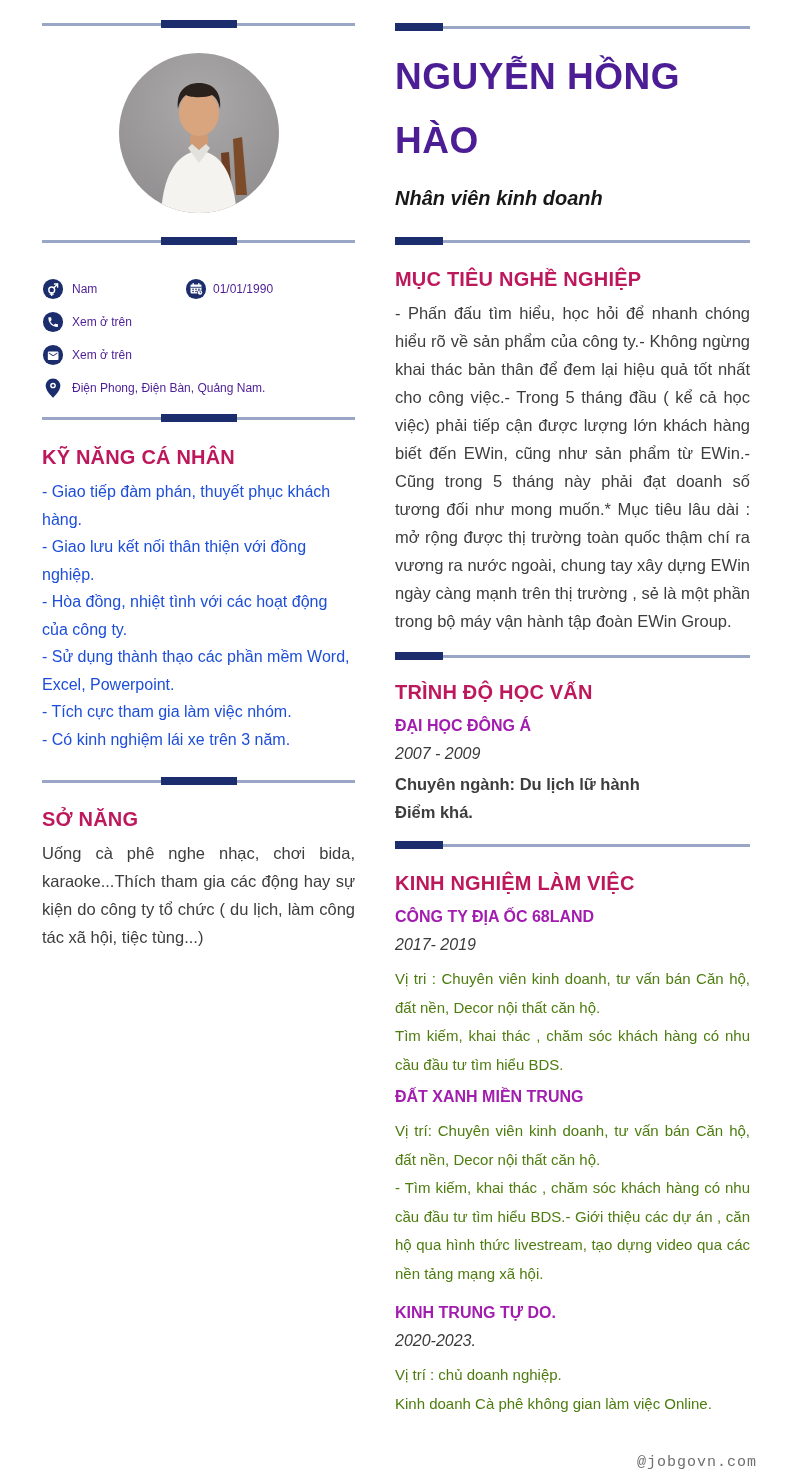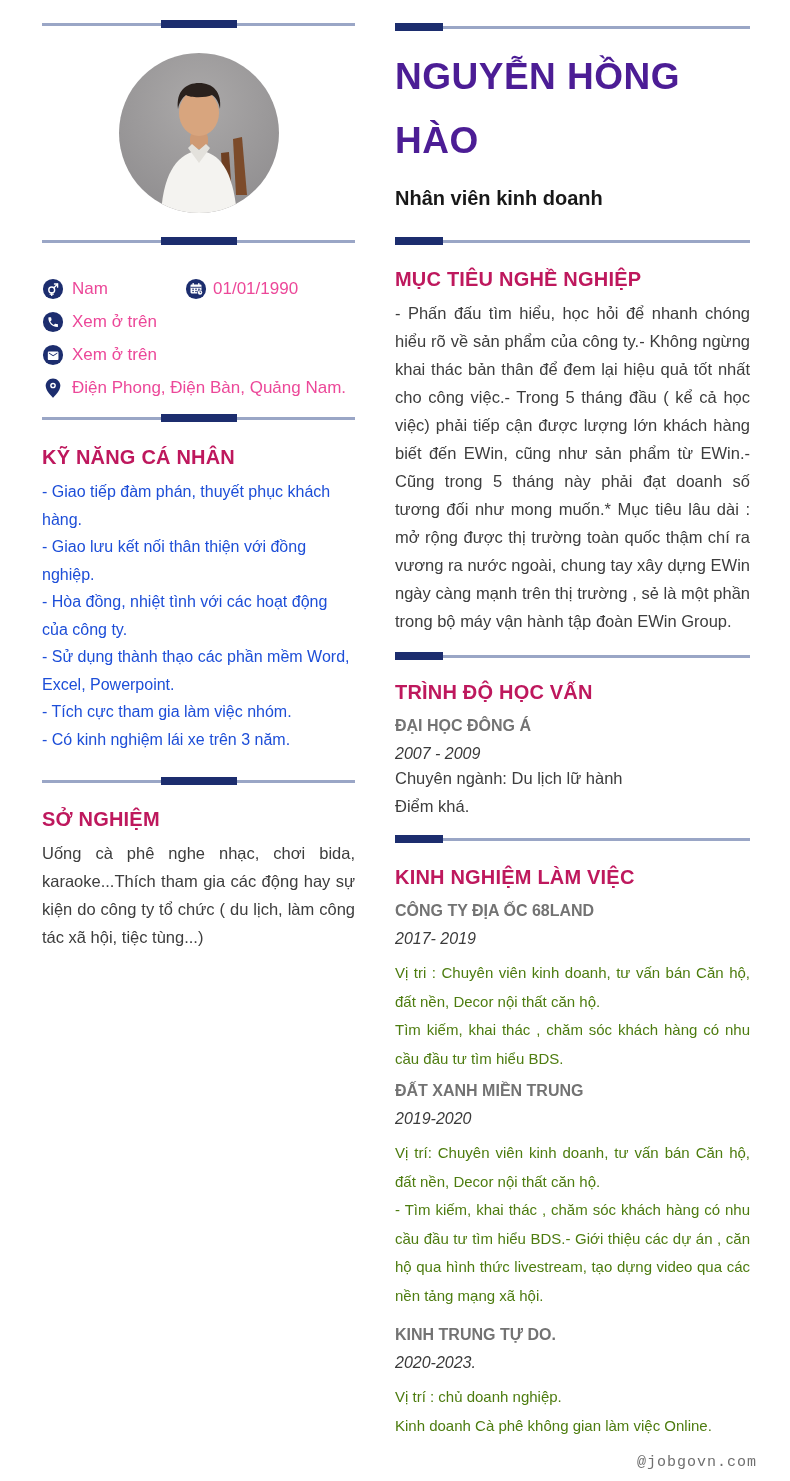--- a/index.html
+++ b/index.html
@@ -19,38 +19,38 @@
 
   
   .photo-wrap{width:160px;height:160px;border-radius:50%;overflow:hidden;margin:25px auto 0;}
   .photo-wrap svg{display:block;}
 
   
   .contact{margin-top:33px;}
   .c-row{position:relative;display:flex;align-items:center;min-height:22px;margin-bottom:11px;}
   .cicon{width:22px;height:22px;flex:0 0 22px;display:inline-flex;}
   .cicon svg{width:22px;height:22px;display:block;}
-  .c-text{margin-left:8px;font-size:17px;color:#ec4899;white-space:nowrap;}
+  .c-text{margin-left:8px;font-size:12px;color:#4c1d95;white-space:nowrap;}
   .abs2i{position:absolute;left:143px;top:0;}
   .abs2t{position:absolute;left:171px;top:50%;transform:translateY(-50%);margin-left:0;}
 
   
   .h2{font-size:20px;font-weight:700;color:#be185d;letter-spacing:.2px;line-height:24px;}
   .h2.ml{margin-top:23px;}
   .name{margin-top:14px;font-size:37px;line-height:64px;font-weight:700;color:#4c1d95;letter-spacing:.5px;}
-  .subtitle{margin-top:12px;font-size:20px;line-height:26px;font-weight:600;color:#181818;}
-  .h3{font-size:16px;font-weight:700;color:#737373;line-height:20px;}
+  .subtitle{margin-top:12px;font-size:20px;line-height:26px;font-weight:600;color:#181818;font-style:italic;}
+  .h3{font-size:16px;font-weight:700;color:#a21caf;line-height:20px;}
   .date{font-size:16px;font-style:italic;color:#3a3a3a;line-height:20px;margin-top:8px;}
   .body-text{font-size:16.5px;line-height:28px;color:#3d3d3d;}
   .skill-list{margin-top:9px;}
   .skill-item{font-size:16px;line-height:27.5px;color:#1d4ed8;}
   .just{text-align:justify;}
   .prelines{white-space:pre-line;}
   .desc{font-size:15px;line-height:28.5px;color:#4d7c0f;margin-top:10px;}
-  .edu-details{}
+  .edu-details{margin-top:6px;font-weight:bold;}
 
   .footer{
     position:absolute;right:33px;bottom:10px;
     font-family:Liberation Mono, monospace;
     font-size:15px;color:#6f6f6f;letter-spacing:1px;
   }
 </style>
 </head>
 <body>
 
@@ -175,21 +175,21 @@
       <div class="skill-item">- Sử dụng thành thạo các phần mềm Word, Excel, Powerpoint.</div>
       <div class="skill-item">- Tích cực tham gia làm việc nhóm.</div>
       <div class="skill-item">- Có kinh nghiệm lái xe trên 3 năm.</div>
     </div>
 
     <div class="dv dv-center" style="margin-top:24px">
       <div class="thin"></div>
         <div class="thick"></div>
     </div>
 
-    <div class="h2" style="margin-top:22px">SỞ NGHIỆM</div>
+    <div class="h2" style="margin-top:22px">SỞ NĂNG</div>
     <div class="body-text just" style="margin-top:8px">Uống cà phê nghe nhạc, chơi bida, karaoke...Thích tham gia các động hay sự kiện do công ty tổ chức ( du lịch, làm công tác xã hội, tiệc tùng...)</div>
   </div>
 
   <div class="col-right">
 
     <div class="dv dv-left" style="margin-top:23px">
       <div class="thick"></div>
         <div class="thin"></div>
     </div>
 
@@ -224,21 +224,20 @@
 
     <div>
       <div class="h3" style="margin-top:12px">CÔNG TY ĐỊA ỐC 68LAND</div>
       <div class="date">2017- 2019</div>
       <div class="desc prelines just">Vị tri : Chuyên viên kinh doanh, tư vấn bán Căn hộ, đất nền, Decor nội thất căn hộ.
 Tìm kiếm, khai thác , chăm sóc khách hàng có nhu cầu đầu tư tìm hiểu BDS.</div>
     </div>
 
     <div>
       <div class="h3" style="margin-top:8px">ĐẤT XANH MIỀN TRUNG</div>
-      <div class="date">2019-2020</div>
       <div class="desc prelines just">Vị trí: Chuyên viên kinh doanh, tư vấn bán Căn hộ, đất nền, Decor nội thất căn hộ.
 - Tìm kiếm, khai thác , chăm sóc khách hàng có nhu cầu đầu tư tìm hiểu BDS.- Giới thiệu các dự án , căn hộ qua hình thức livestream, tạo dựng video qua các nền tảng mạng xã hội.</div>
     </div>
 
     <div>
       <div class="h3" style="margin-top:15px">KINH TRUNG TỰ DO.</div>
       <div class="date">2020-2023.</div>
       <div class="desc prelines just">Vị trí : chủ doanh nghiệp.
 Kinh doanh Cà phê không gian làm việc Online.</div>
     </div>

